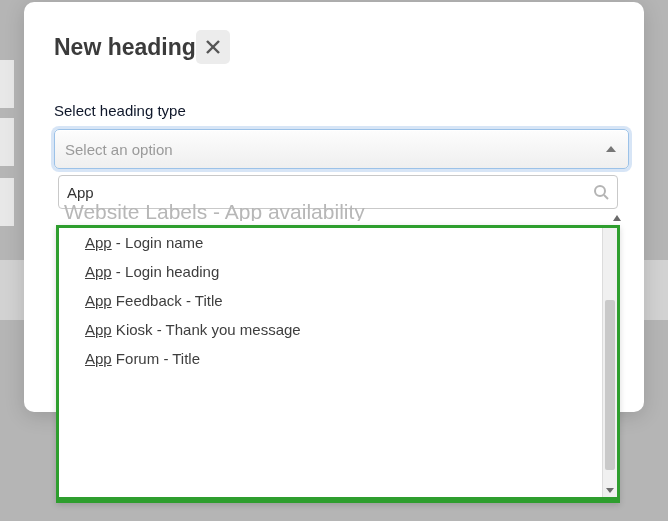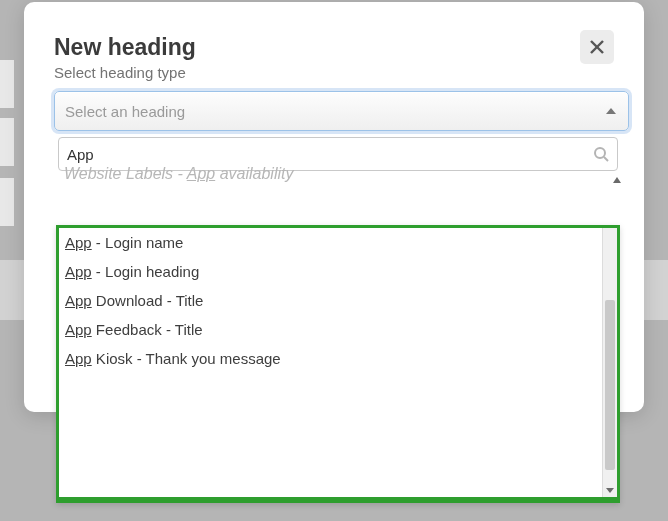--- a/index.html
+++ b/index.html
@@ -28,22 +28,22 @@
     top: 2px;
     width: 620px;
     height: 410px;
     background: #ffffff;
     border-radius: 10px;
     box-shadow: 0 4px 20px rgba(0,0,0,0.15);
     padding: 28px 30px 30px 30px;
   }
   .modal-header {
     display: flex;
-    justify-content: space-between;
-    align-items: center;
+    align-items: center;
+    margin-bottom: 38px;
   }
   .modal-title {
     font-size: 23px;
     font-weight: 600;
     color: #3b3b3b;
   }
   .close-btn {
     width: 34px;
     height: 34px;
     background: #ececec;
@@ -51,21 +51,21 @@
     border-radius: 5px;
     cursor: pointer;
     display: flex;
     align-items: center;
     justify-content: center;
   }
   .close-btn svg { width: 16px; height: 16px; stroke: #555; stroke-width: 2.4; }
 
   .field-label {
     font-size: 15px;
-    color: #737373;
+    color: #0f172a;
     margin-bottom: 10px;
   }
 
   .dropdown-wrap {
     position: relative;
     width: 575px;
   }
 
   .select-display {
     width: 100%;
@@ -120,25 +120,24 @@
     opacity: 0.55;
   }
 
   .partial-item {
     position: absolute;
     left: 4px;
     top: 74px;
     width: 558px;
     padding: 0 6px;
     color: #b7b7b7;
-    font-size: 16px;
+    font-size: 21px;
     line-height: 18px;
     overflow: hidden;
     white-space: nowrap;
-    font-style: italic;
   }
   .partial-item .und { text-decoration: underline; color: #b7b7b7; }
 
   .scroll-up-arrow {
     position: absolute;
     right: 8px;
     top: 86px;
     width: 0; height: 0;
     border-left: 4px solid transparent;
     border-right: 4px solid transparent;
@@ -156,20 +155,21 @@
     border: 3px solid #2e9e2e;
     border-top-width: 3px;
     border-bottom-width: 6px;
     box-shadow: 0 2px 6px rgba(0,0,0,0.15);
     overflow: hidden;
   }
   .options-inner {
     position: absolute;
     inset: 0 16px 0 0;
     overflow: hidden;
+    padding-left: 20px;
   }
   .opt {
     padding: 6px 6px;
     font-size: 15px;
     color: #3e3e3e;
     cursor: pointer;
     white-space: nowrap;
   }
   .opt .match { text-decoration: underline; }
 
@@ -222,21 +222,21 @@
         <line x1="2" y1="2" x2="14" y2="14"></line>
         <line x1="14" y1="2" x2="2" y2="14"></line>
       </svg>
     </button>
   </div>
 
   <div class="field-label">Select heading type</div>
 
   <div class="dropdown-wrap">
     <div class="select-display">
-      <span class="placeholder">Select an heading</span>
+      <span class="placeholder">Select an option</span>
       <span class="arrow"></span>
     </div>
 
     <div class="search-row">
       <input type="text" value="App" style="">
       <svg class="mag" viewBox="0 0 16 16">
         <circle cx="7" cy="7" r="5" fill="none" stroke="#777" stroke-width="2"></circle>
         <line x1="11" y1="11" x2="15" y2="15" stroke="#777" stroke-width="2"></line>
       </svg>
     </div>
@@ -245,23 +245,23 @@
       <span>Website Labels - </span><span class="und">App</span><span> availability</span>
     </div>
     <div class="scroll-up-arrow"></div>
   </div>
 </div>
 
 <div class="options-panel">
   <div class="options-inner" id="options-inner">
       <div class="opt"><span class="match">App</span><span> - Login name</span></div>
       <div class="opt"><span class="match">App</span><span> - Login heading</span></div>
-      <div class="opt"><span class="match">App</span><span> Download - Title</span></div>
       <div class="opt"><span class="match">App</span><span> Feedback - Title</span></div>
       <div class="opt"><span class="match">App</span><span> Kiosk - Thank you message</span></div>
+      <div class="opt"><span class="match">App</span><span> Forum - Title</span></div>
     </div>
   <div class="scrollbar">
     <div class="thumb"></div>
     <div class="sb-arrow down">
       <div class="tri-dn"></div>
     </div>
   </div>
 </div>
 
 </body></html>

